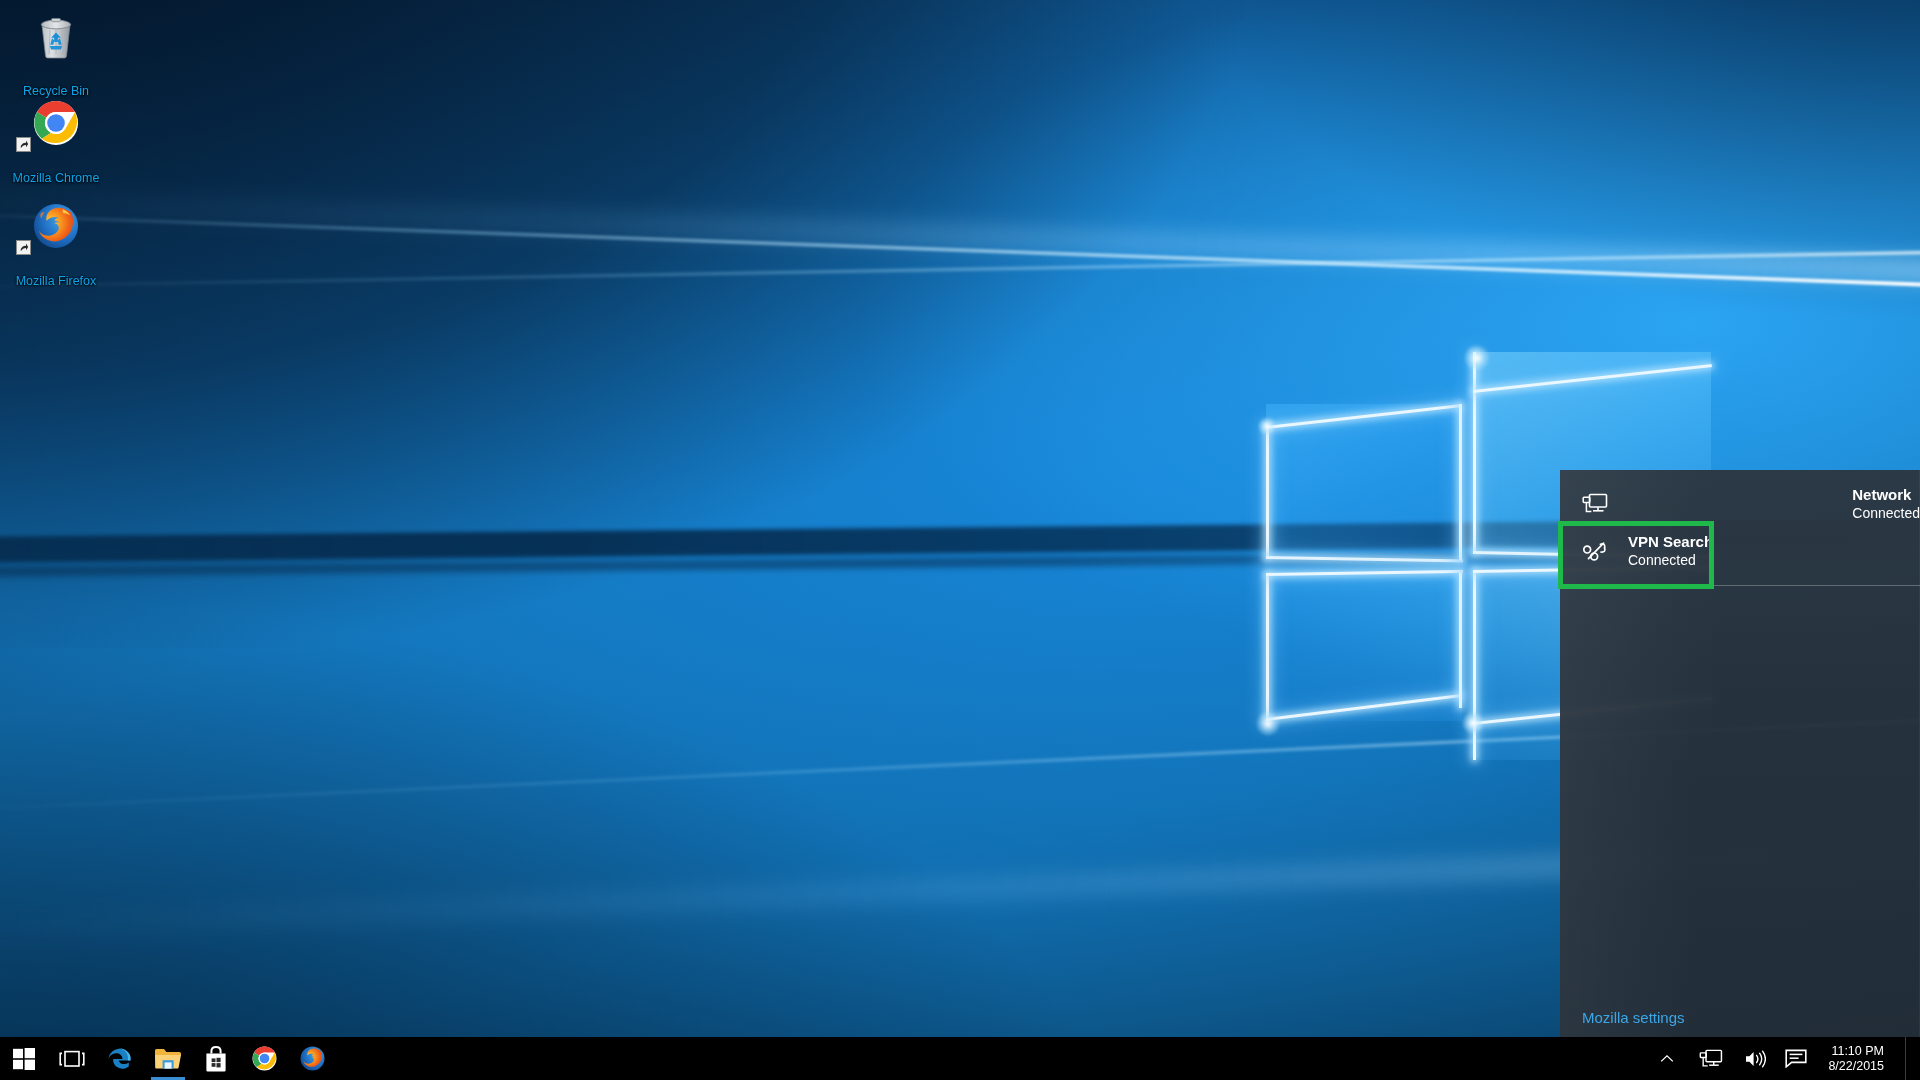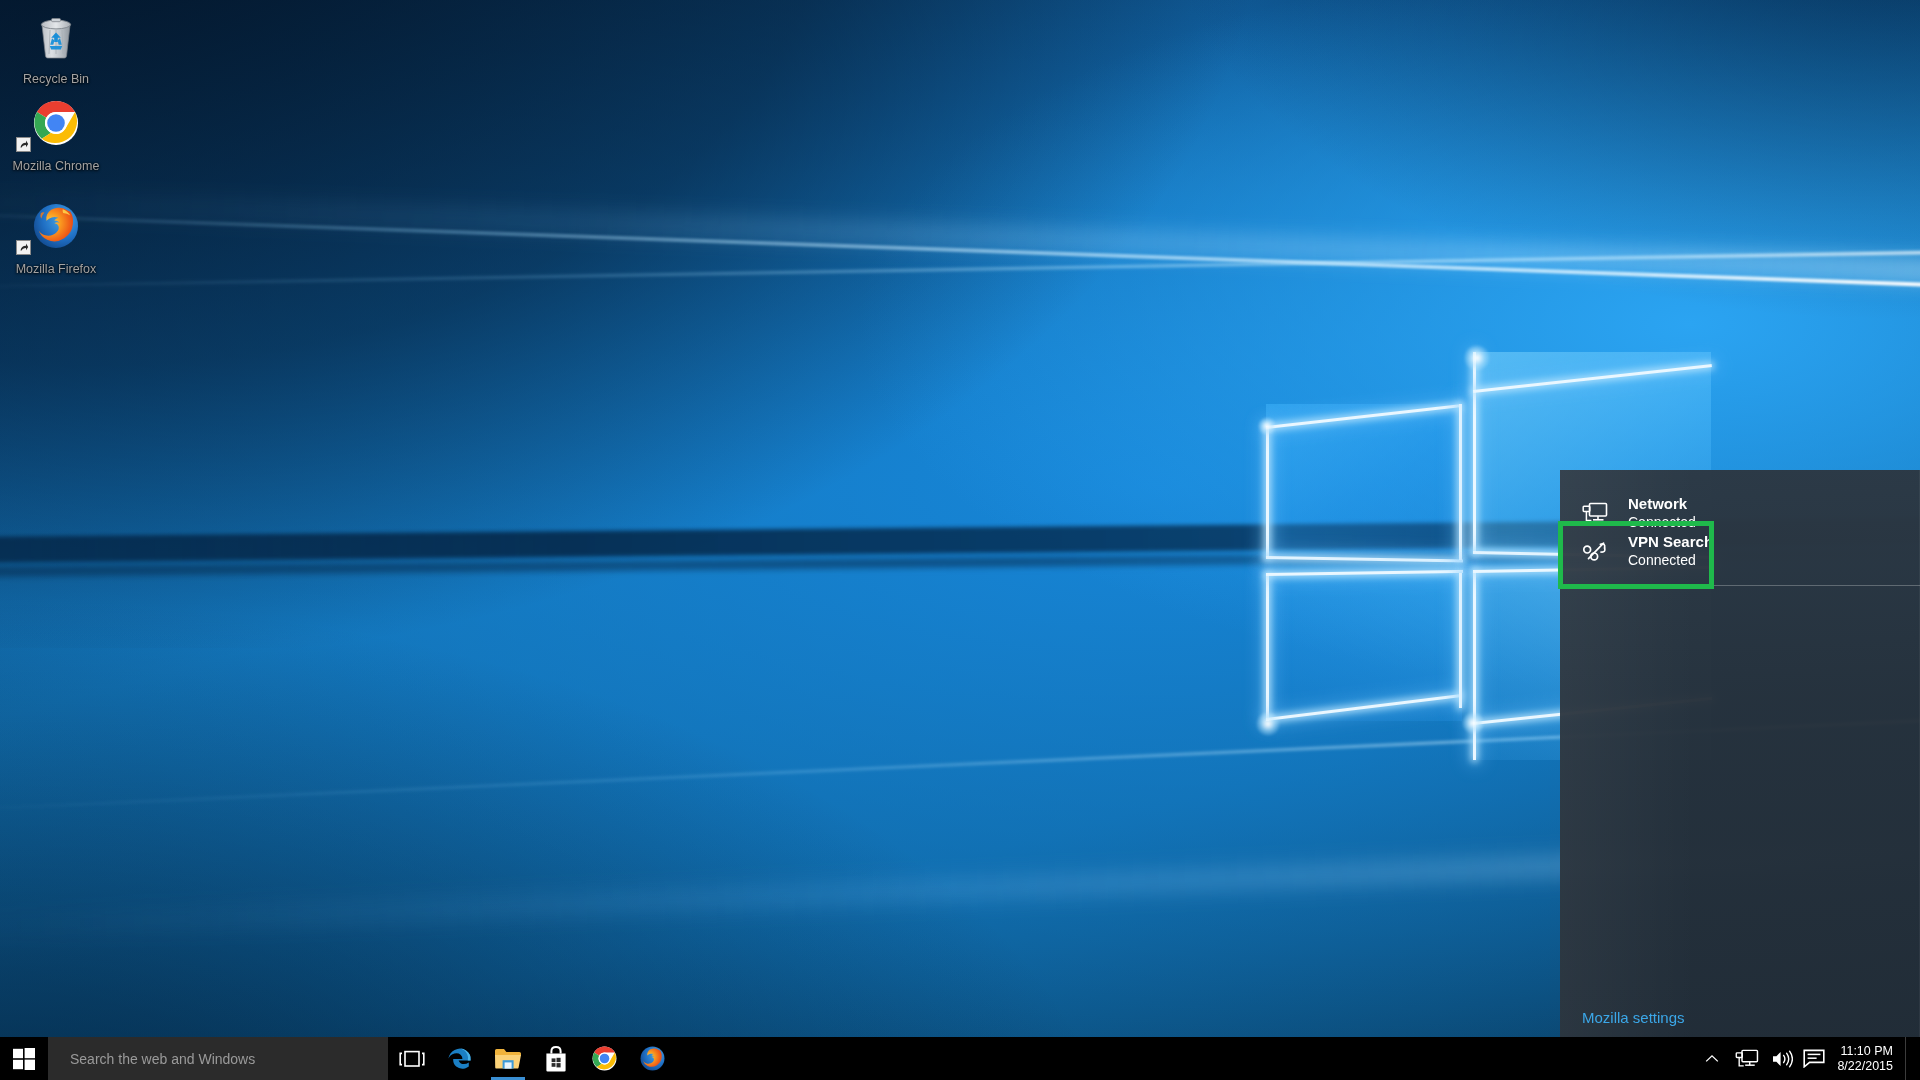--- a/index.html
+++ b/index.html
@@ -71,21 +71,21 @@
   #paneLR { left:1473px; top:570px; width:238px; height:190px; }
   #paneLR .face { background:linear-gradient(200deg, rgba(125,212,255,.50) 0%, rgba(85,190,255,.32) 60%, rgba(55,165,240,.16) 100%); }
 
   .glowdot { position:absolute; width:18px; height:18px; border-radius:50%;
     background:radial-gradient(circle, rgba(255,255,255,.98) 0%, rgba(190,232,255,.55) 40%, rgba(140,210,255,0) 75%);
     filter:blur(1px); }
 
   
   .desk-icon { position:absolute; width:92px; text-align:center; cursor:default; }
   .desk-icon .ico { height:56px; display:flex; align-items:center; justify-content:center; position:relative; }
-  .desk-icon .lbl { margin-top:8px; font-size:12.5px; line-height:14.5px; color:#a3a3a3;
+  .desk-icon .lbl { margin-top:20px; font-size:12.5px; line-height:14.5px; color:#0ea5e9;
     text-shadow:0 1px 3px rgba(0,0,0,.95), 0 0 2px rgba(0,0,0,.9); }
   .shortcut-arrow { position:absolute; left:6px; bottom:-1px; width:15px; height:15px;
     background:#f2f2f2; border:1px solid #8a8a8a; display:flex; align-items:center; justify-content:center; }
   .shortcut-arrow svg { display:block; }
 
   
   #flyout { position:absolute; left:1560px; top:470px; width:360px; height:573px;
     background:linear-gradient(180deg, rgba(44,55,66,.97) 0%, rgba(38,48,58,.97) 40%, rgba(34,44,54,.97) 100%);
     box-shadow:-1px -1px 0 rgba(255,255,255,.05) inset; overflow:hidden; }
   #flyout::before { content:""; position:absolute; left:0; top:0; width:138px; height:100%;
@@ -103,21 +103,21 @@
   #hlVpn  { left:1558px; top:521px; width:156px; height:68px; }
   #hlTray { left:1770px; top:1042px; width:40px; height:38px; border-width:5px; }
 
   
   #taskbar { position:absolute; left:0; bottom:0; width:1920px; height:43px; background:#000000; display:flex; align-items:center; }
   #startBtn { width:48px; height:43px; display:flex; align-items:center; justify-content:center; background:#000; cursor:pointer; }
   #searchBox { width:340px; height:43px; background:#2b2b2b; display:flex; align-items:center; padding-left:22px; cursor:text; }
   #searchBox span { color:#9a9a9a; font-size:14px; }
   .tb-app { width:48px; height:43px; display:flex; align-items:center; justify-content:center; position:relative; cursor:pointer; }
   .tb-app .act { position:absolute; bottom:0; left:7px; right:7px; height:3px; background:#3a8fd4; }
-  #trayArea { margin-left:auto; display:flex; align-items:center; height:43px; padding-right:6px; }
+  #trayArea { margin-left:auto; display:flex; align-items:center; height:43px; padding-right:6px;gap:9px; }
   .tray-btn { height:43px; display:flex; align-items:center; justify-content:center; cursor:pointer; }
   #clock { height:43px; display:flex; flex-direction:column; align-items:flex-end; justify-content:center;
            color:#fff; font-size:12.5px; line-height:15px; padding:0 12px 0 6px; cursor:pointer; }
   #showDesktop { width:9px; height:43px; border-left:1px solid #3c3c3c; cursor:pointer; }
 </style>
 </head>
 <body>
 
 <div id="screen">
 
@@ -248,21 +248,21 @@
         <svg width="11" height="11" viewBox="0 0 11 11">
             <path d="M2.5 8.5 Q3.2 3.8 8 3.8 L8 1.6 L10.2 5 L8 8.2 L8 5.9 Q4.6 5.9 3.6 8.5 Z" fill="#2a2a2a"></path>
           </svg>
       </span>
     </div>
     <div class="lbl">Mozilla Firefox</div>
   </div>
 
   <div id="flyout">
 
-    <div class="net-item" style="top:16px;">
+    <div class="net-item" style="top:7px;justify-content:space-between;">
       <span class="nico">
         <svg width="26" height="22" viewBox="0 0 26 22">
           <rect x="7.5" y="1.5" width="17" height="12.5" rx="1" fill="none" stroke="#ffffff" stroke-width="1.6"></rect>
           <path d="M16 14.3 L16 17.6" stroke="#ffffff" stroke-width="1.6"></path>
           <path d="M11 17.8 L21.5 17.8" stroke="#ffffff" stroke-width="1.6"></path>
           <rect x="1.2" y="4.2" width="6.6" height="5.2" rx=".8" fill="none" stroke="#ffffff" stroke-width="1.5"></rect>
           <path d="M4.4 9.6 L4.4 18.5 L9.4 18.5" fill="none" stroke="#ffffff" stroke-width="1.5"></path>
         </svg>
       </span>
       <span class="ntext">
@@ -299,23 +299,20 @@
 
     <div id="startBtn">
       <svg width="22" height="22" viewBox="0 0 22 22">
         <rect x="0" y="0.8" width="10" height="9.4" fill="#ffffff"></rect>
         <rect x="11.6" y="0" width="10.4" height="10.2" fill="#ffffff"></rect>
         <rect x="0" y="11.8" width="10" height="9.4" fill="#ffffff"></rect>
         <rect x="11.6" y="11.6" width="10.4" height="10.4" fill="#ffffff"></rect>
       </svg>
     </div>
 
-    <div id="searchBox">
-      <span>Search the web and Windows</span>
-    </div>
 
     <div class="tb-app">
       <svg width="26" height="18" viewBox="0 0 26 18">
         <rect x="6" y="1.6" width="14" height="14.4" fill="none" stroke="#ffffff" stroke-width="1.6"></rect>
         <path d="M3 3.4 L1.2 3.4 L1.2 14.6 L3 14.6" fill="none" stroke="#ffffff" stroke-width="1.6"></path>
         <path d="M23 3.4 L24.8 3.4 L24.8 14.6 L23 14.6" fill="none" stroke="#ffffff" stroke-width="1.6"></path>
       </svg>
     </div>
 
     <div class="tb-app">

